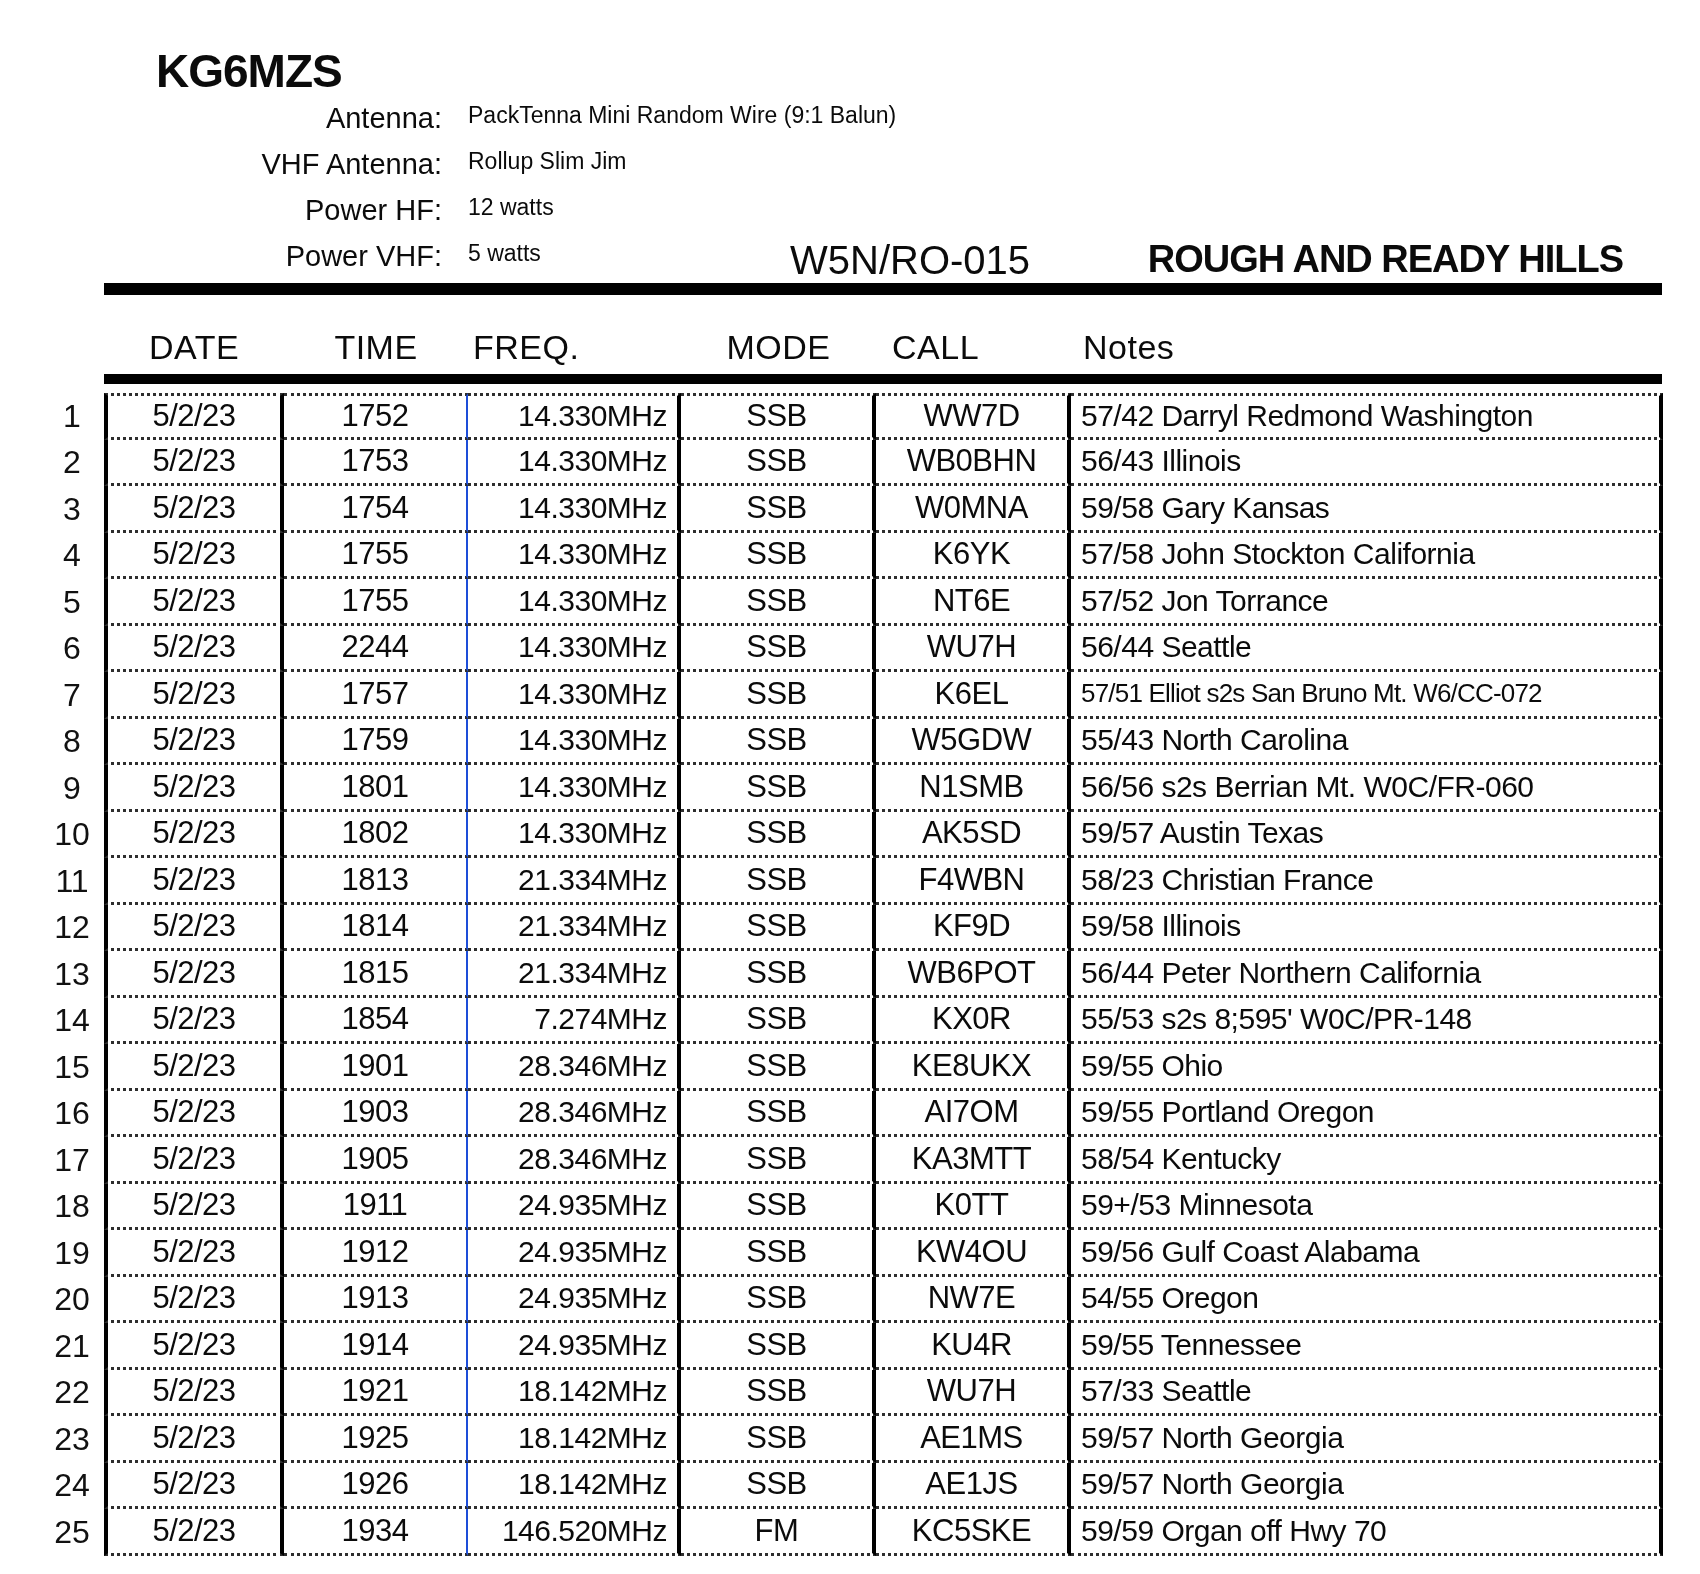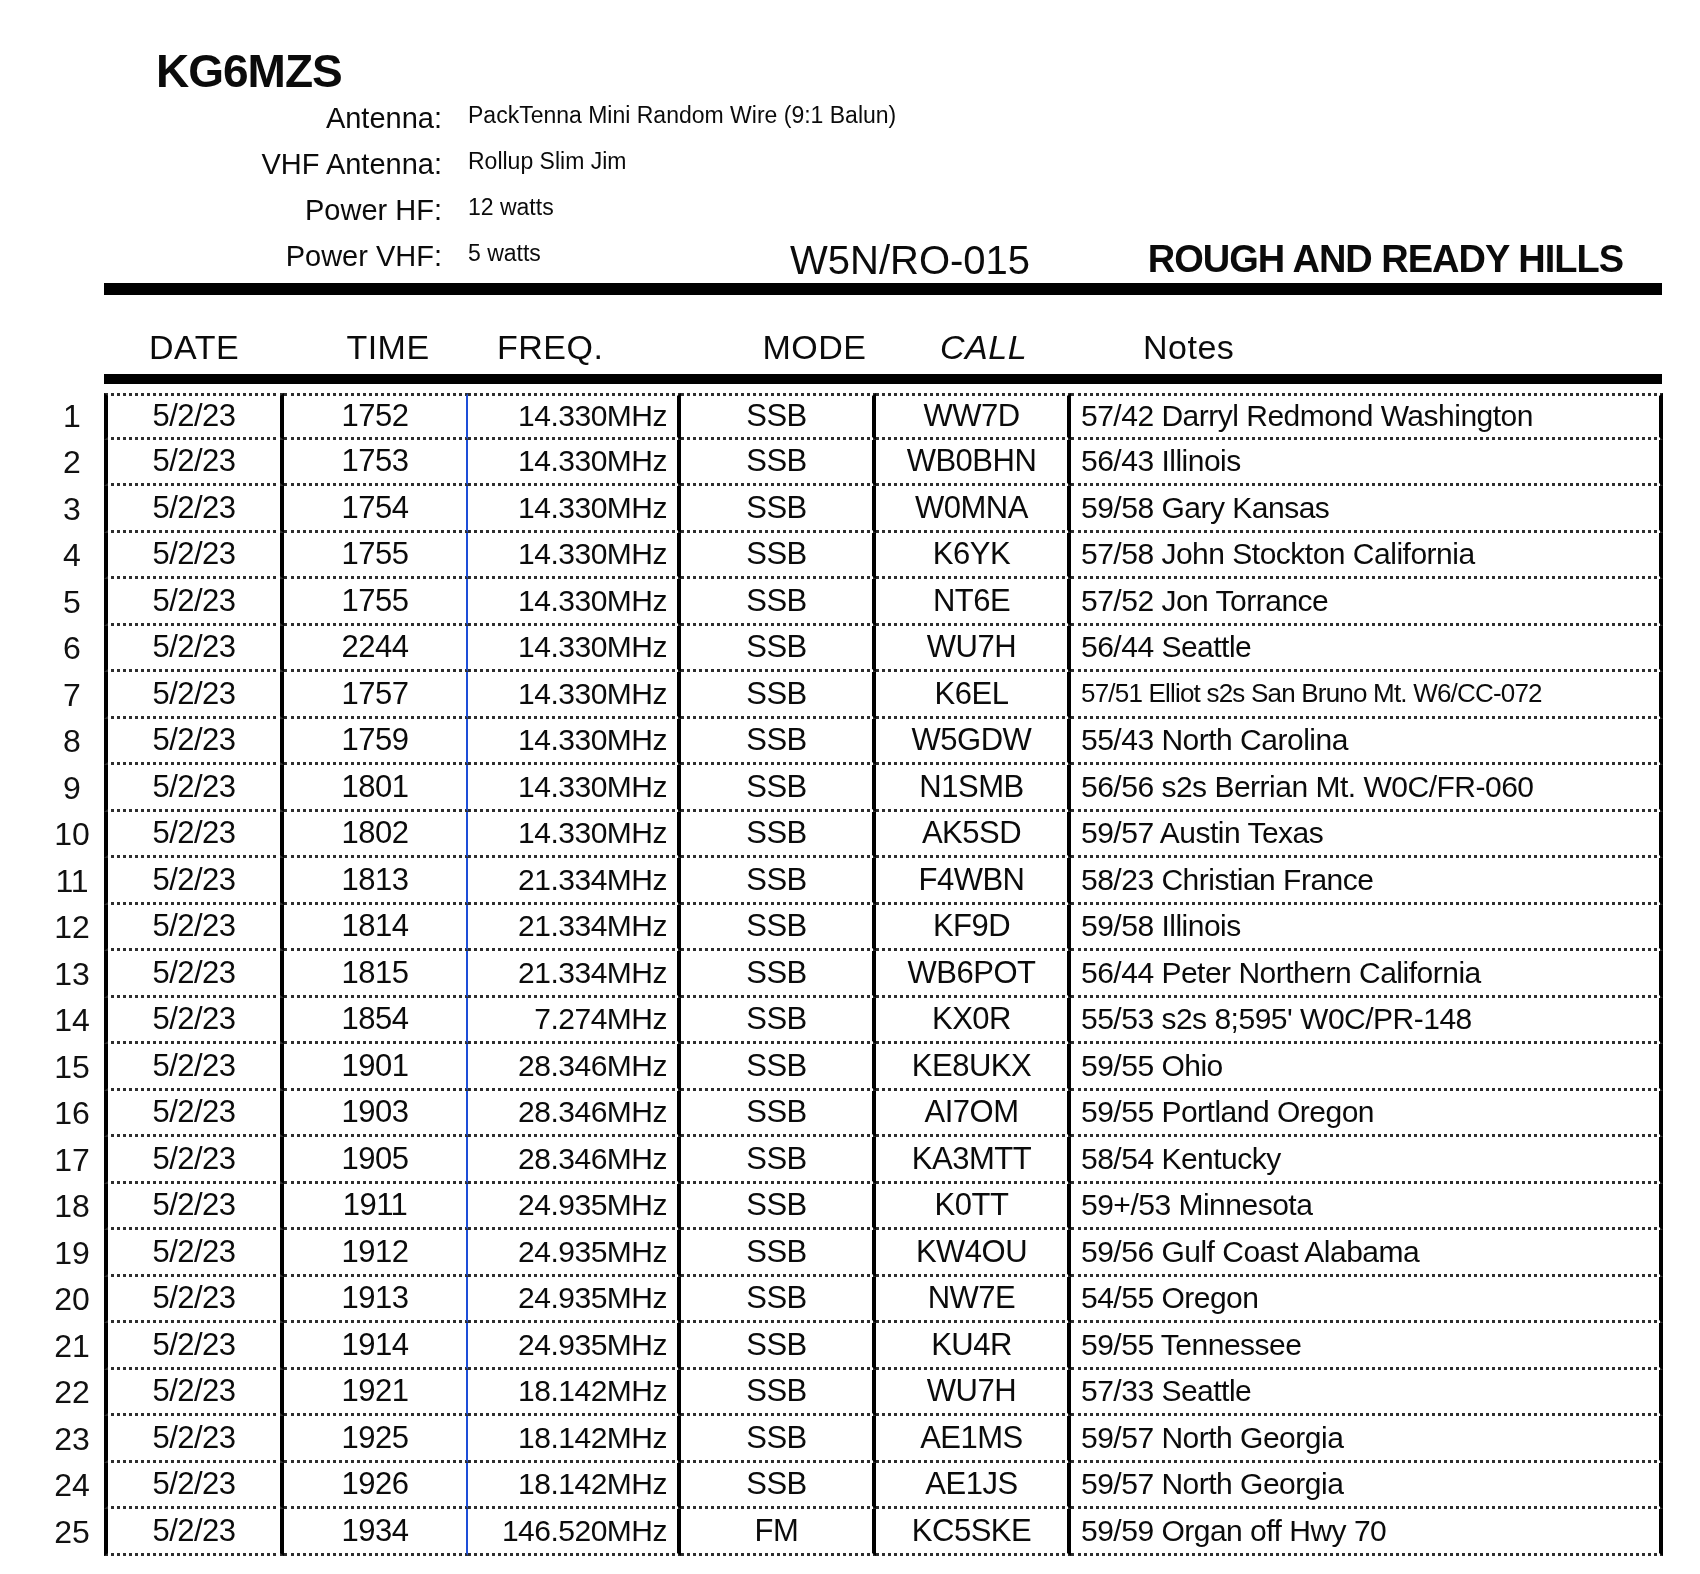--- a/index.html
+++ b/index.html
@@ -17,25 +17,25 @@
   #summit-name{right:77px;top:238px;font-size:38px;font-weight:700;letter-spacing:-1px;white-space:nowrap;}
 
   .rule{left:104px;width:1558px;background:#000;}
   #rule-top{top:283px;height:12px;}
   #rule-bottom{top:374px;height:10px;}
 
   
   #col-headers{
     left:104px;top:328px;width:1558px;display:grid;
     grid-template-columns:180px 184px 213px 195px 195px auto;
-    font-size:34px;letter-spacing:0.5px;gap:12px;
+    font-size:34px;letter-spacing:0.5px;
   }
   .h-date,.h-time,.h-mode{text-align:center;}
   .h-freq{padding-left:5px;}
-  .h-call{padding-left:16px;font-style:italic;}
+  .h-call{padding-left:16px;}
   .h-notes{padding-left:12px;}
 
   
   #log{left:40px;top:393px;}
   .lrow{
     display:grid;
     grid-template-columns:64px 180px 184px 213px 195px 195px 592px;
     height:46.5px;
   }
   .num{

